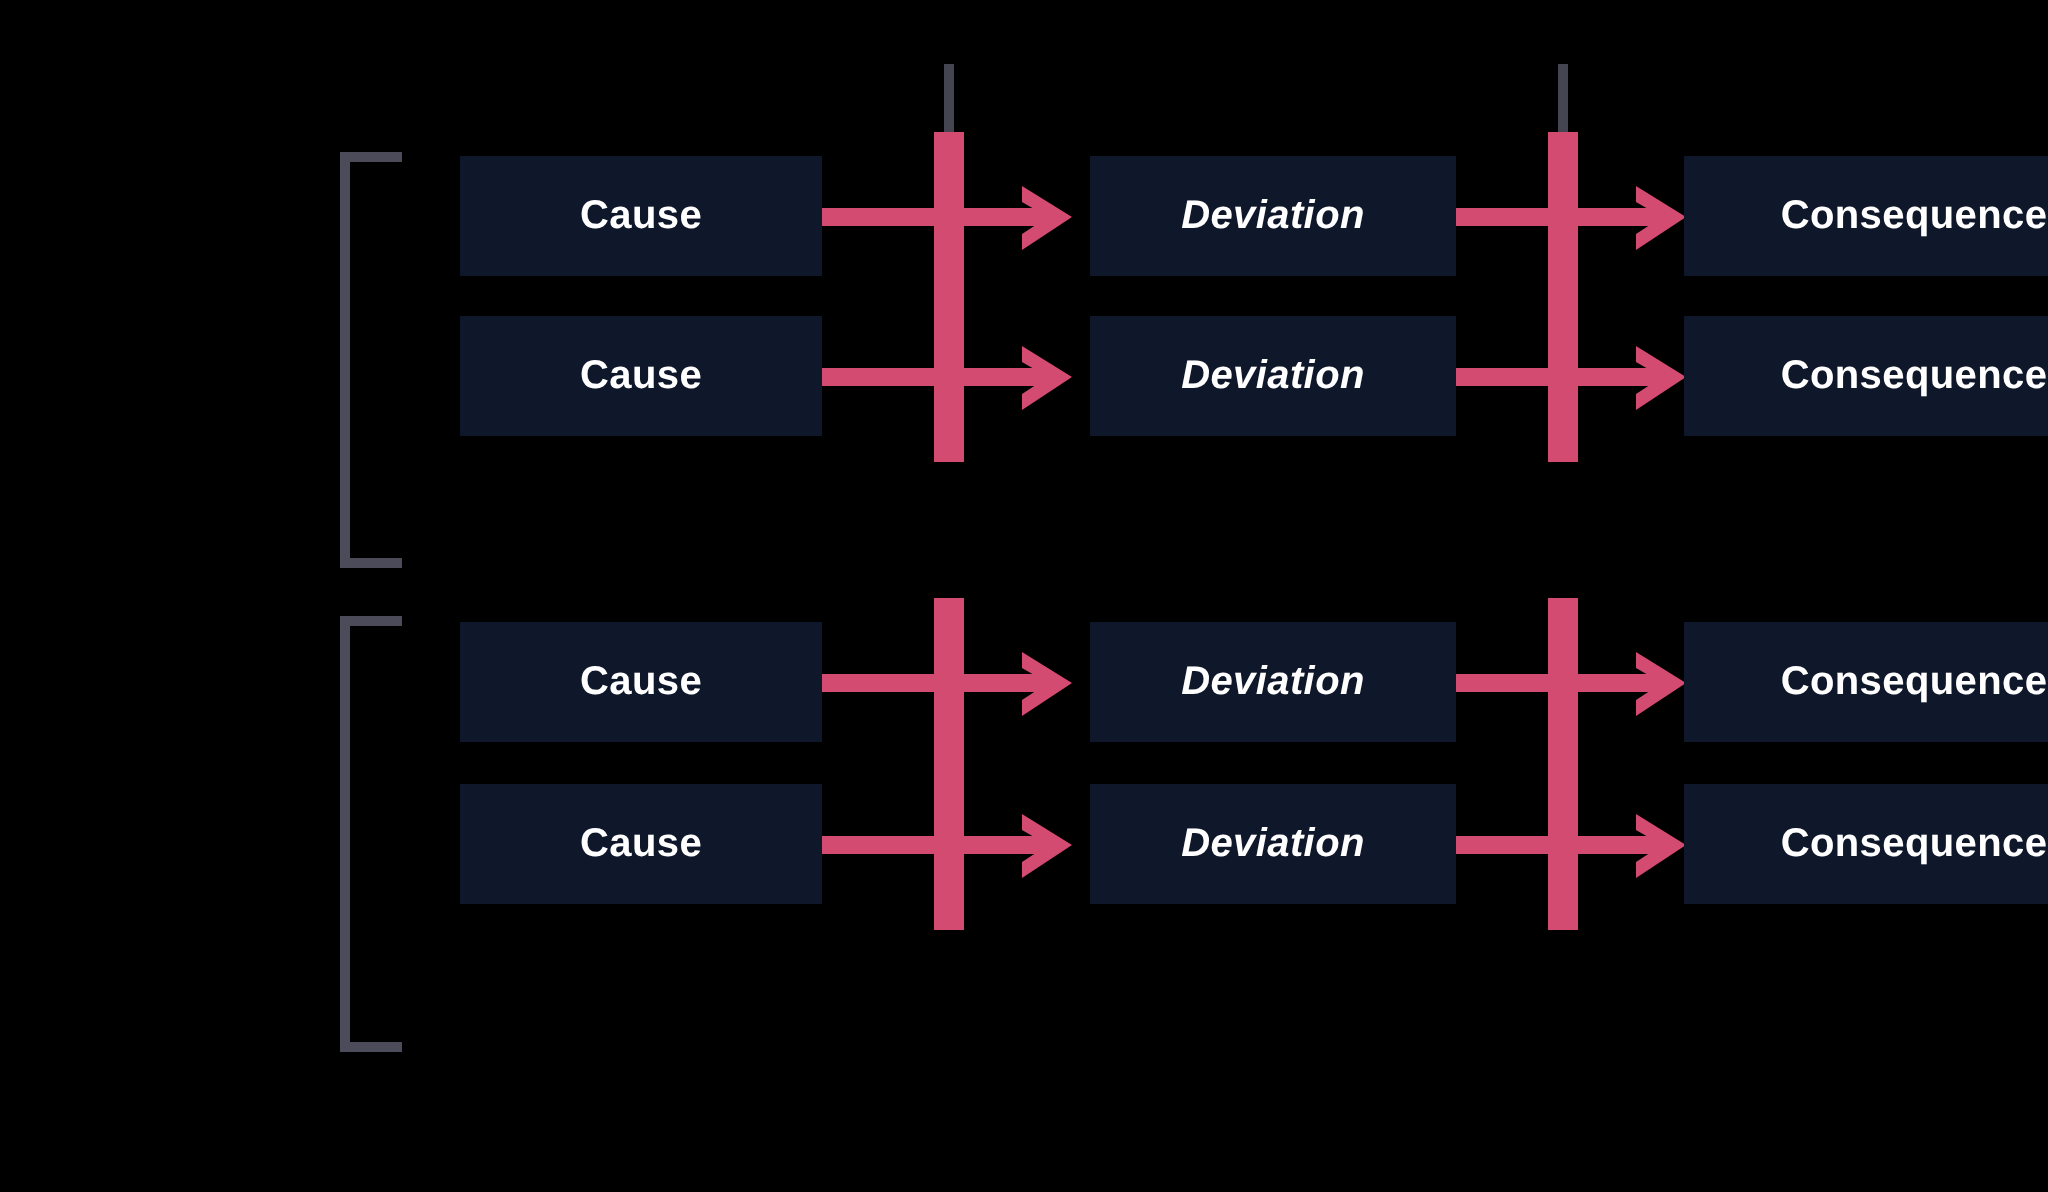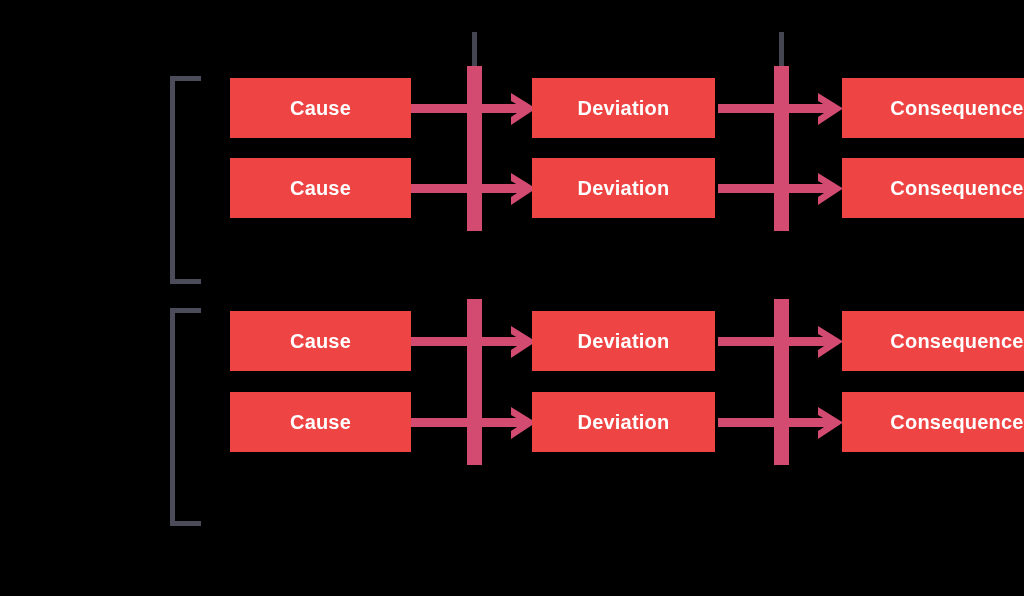--- a/index.html
+++ b/index.html
@@ -37,37 +37,37 @@
     height: 60px;
     left: 230px;
     right: 0;
   }
 
   
   .node-box {
     position: absolute;
     top: 0;
     height: 60px;
-    background: #ef4444;
+    background: #0f172a;
     display: flex;
     align-items: center;
     justify-content: center;
     box-sizing: border-box;
   }
   .node-label {
     color: #ffffff;
     font-family: "Liberation Sans", sans-serif;
     font-weight: bold;
     font-size: 20px;
     letter-spacing: 0.2px;
     white-space: nowrap;
   }
 
   .node-cause       { left: 0px;   width: 181px; }
-  .node-deviation   { left: 302px; width: 183px; }
+  .node-deviation   { left: 315px; width: 183px; font-style: italic; }
   .node-consequence { left: 612px; width: 230px; }
 
   
   .connector-shaft {
     position: absolute;
     top: 26px;
     height: 9px;
     background: #d44b72;
   }
   .shaft-a { left: 181px; width: 116px; }

